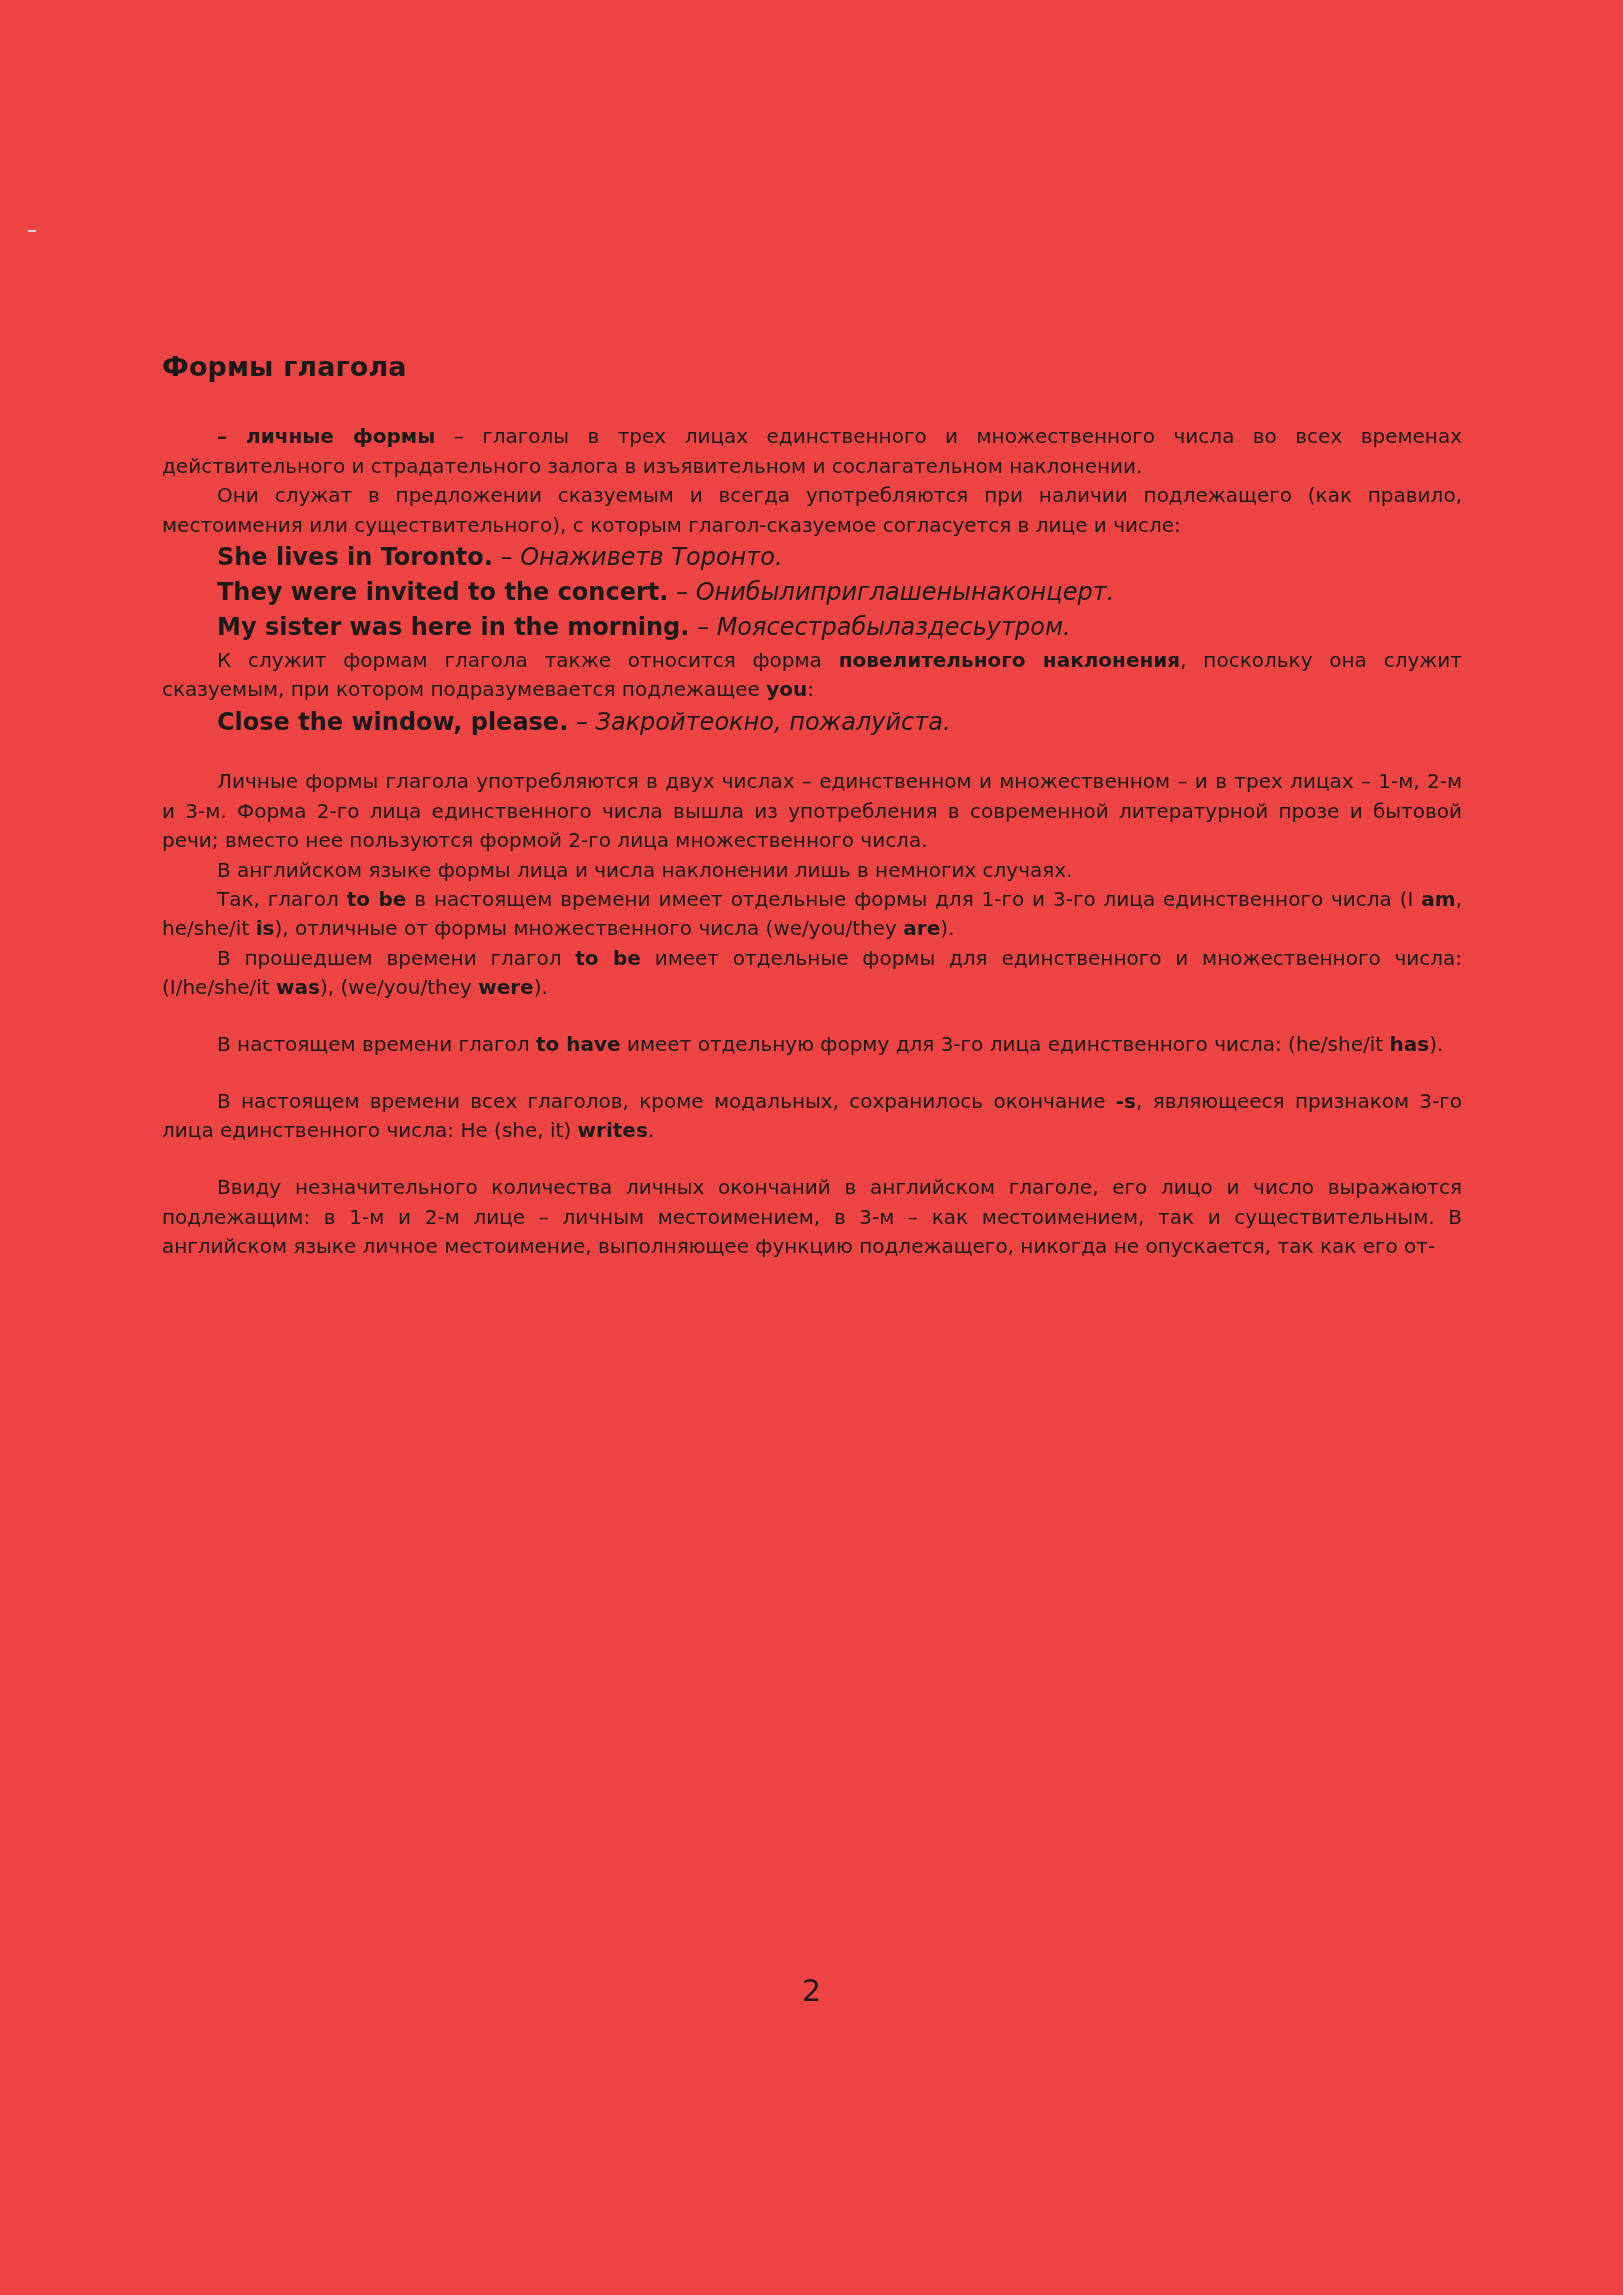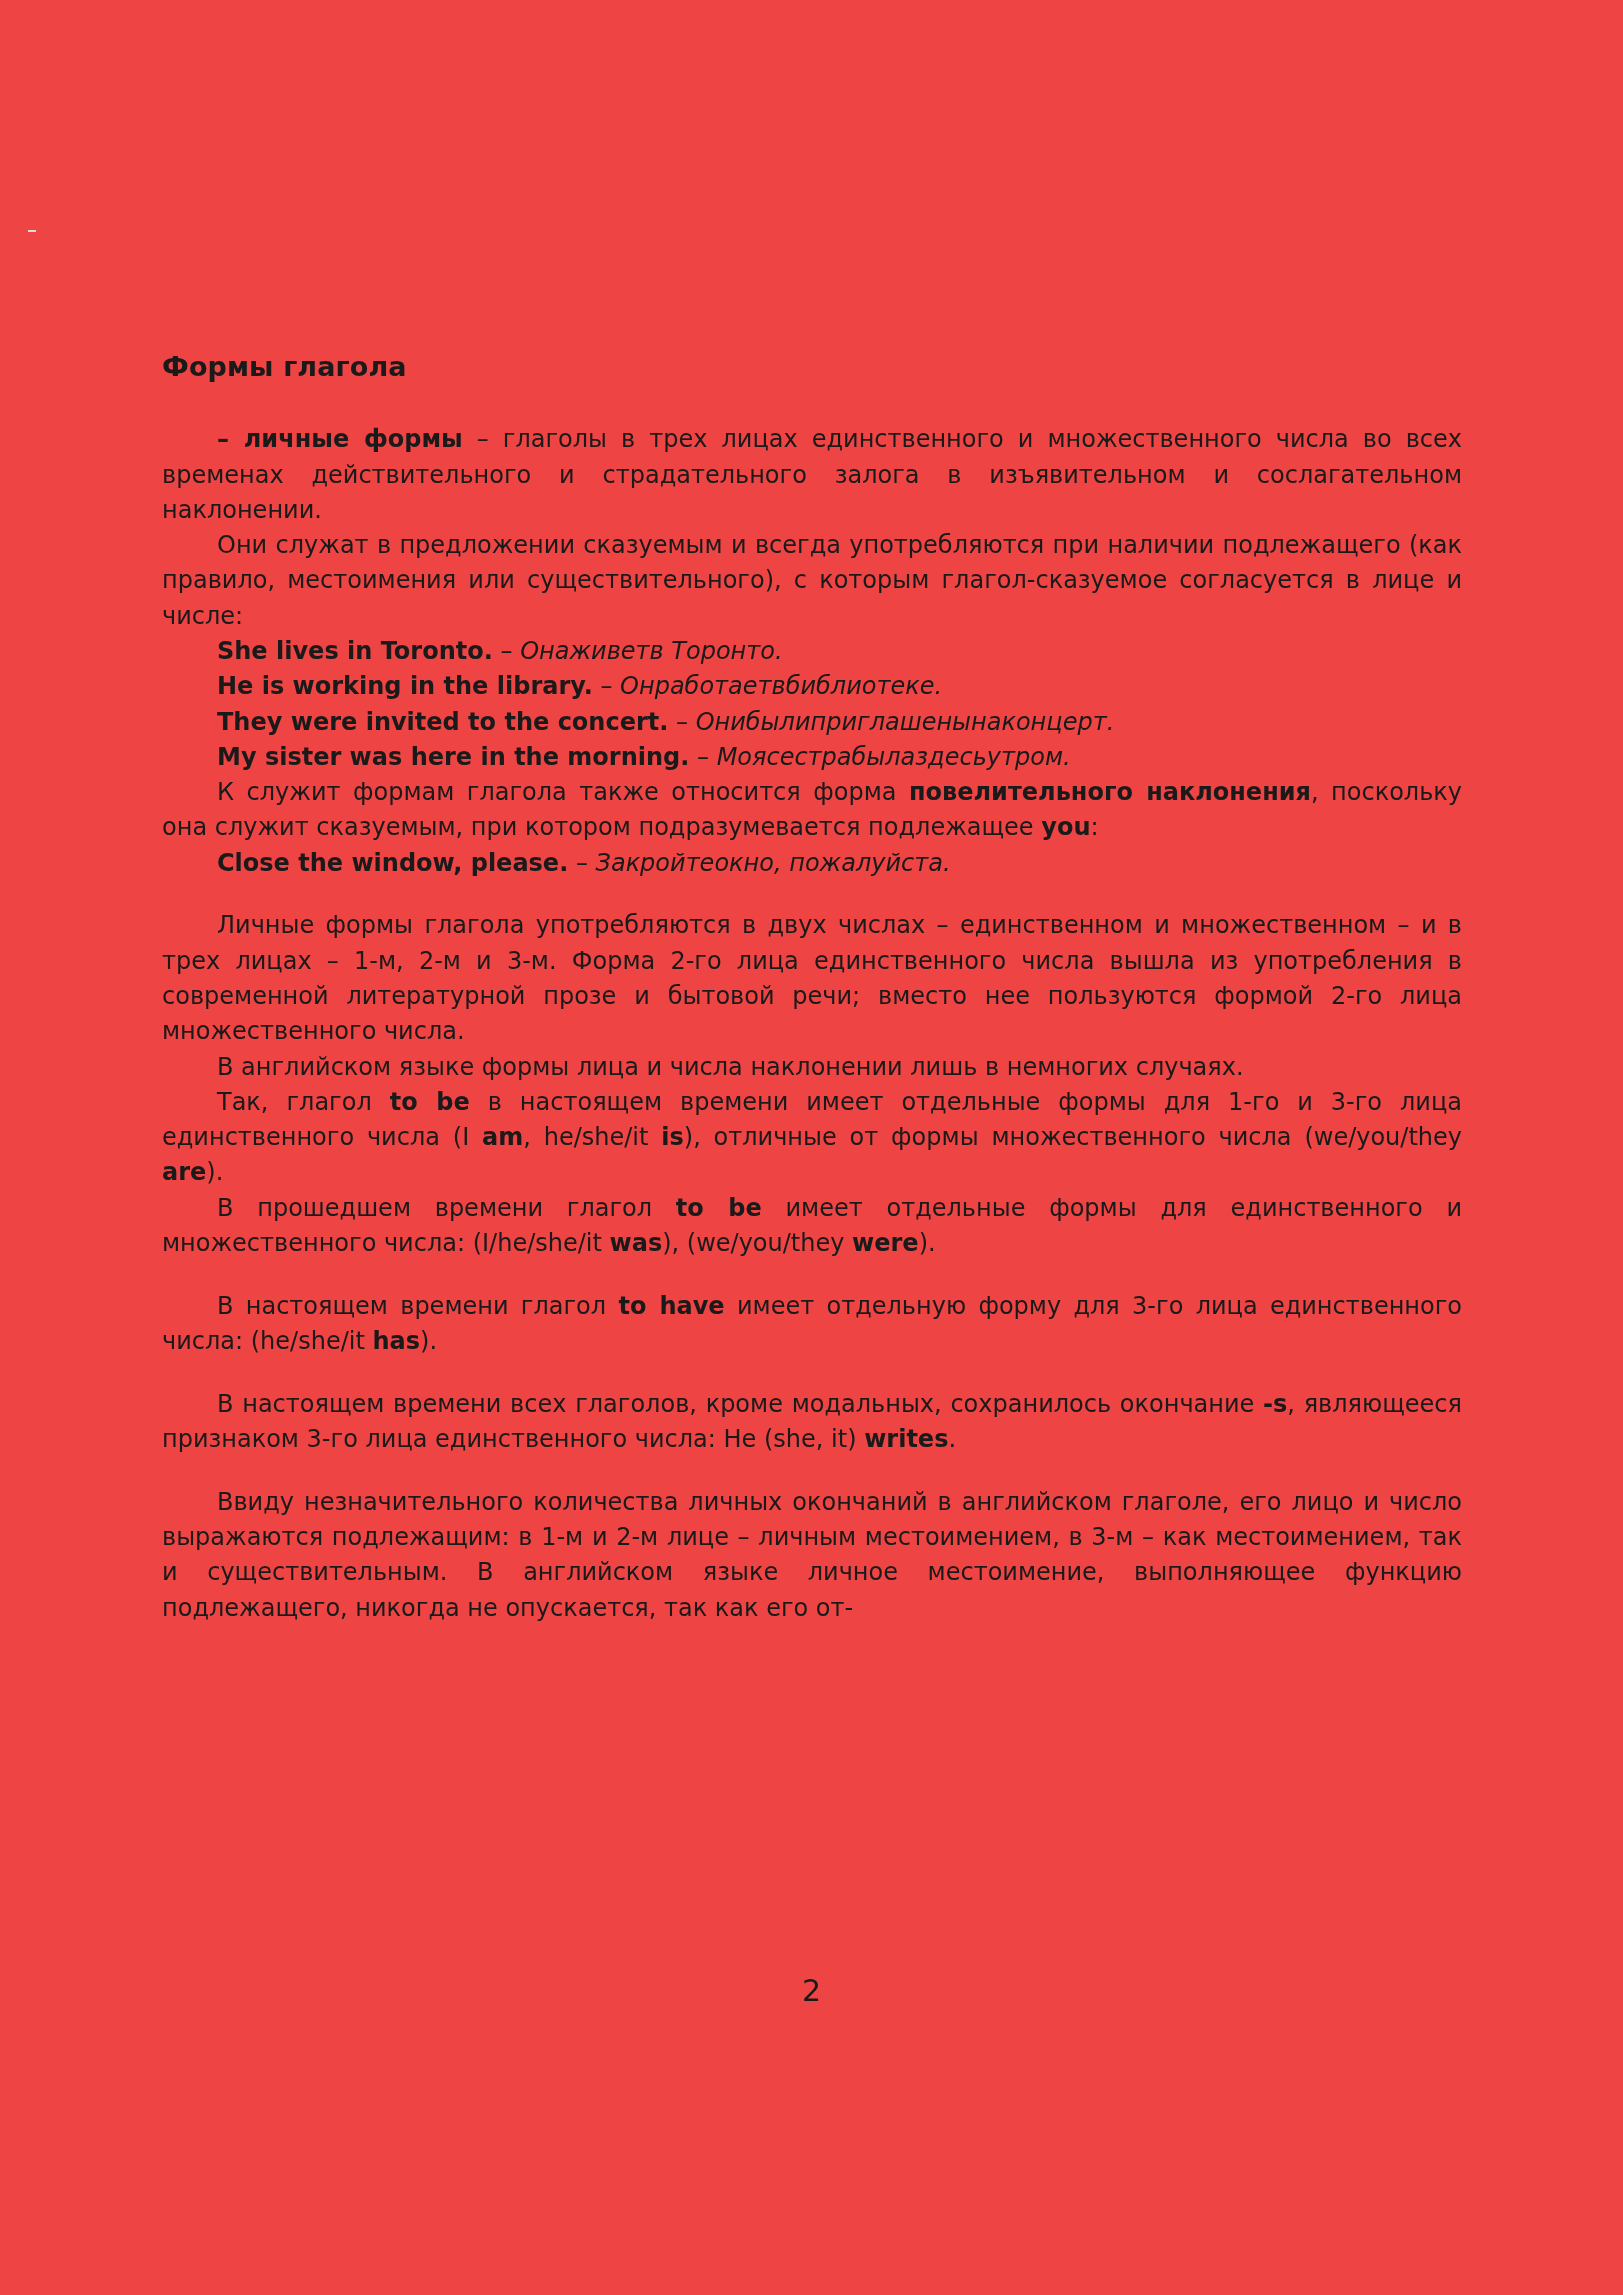--- a/index.html
+++ b/index.html
@@ -24,21 +24,21 @@
   }
   h1.doc-title {
     font-size: 27px;
     font-weight: bold;
     margin: 0 0 39px 0;
     letter-spacing: 0.1px;
     line-height: 1.2;
   }
   p.para {
     margin: 0;
-    font-size: 24px;
+    font-size: 20px;
     line-height: 1.47;
     text-align: justify;
     text-justify: inter-word;
     hyphens: manual;
   }
   p.para.indent {
     text-indent: 55px;
   }
   p.para.gap-before {
     margin-top: 27.6px;
@@ -93,23 +93,20 @@
     </p>
 
     <p class="para indent">
       <span>Они служат в предложении сказуемым и всегда употребляются при наличии подлежащего (как правило, местоимения или существительного), с которым глагол-сказуемое согласуется в лице и числе:</span>
     </p>
 
     <p class="example">
       <b>She lives in Toronto.</b><span> – </span><i>Онаживетв Торонто.</i>
     </p>
 
-    <p class="example">
-      <b>He is working in the library.</b><span> – </span><i>Онработаетвбиблиотеке.</i>
-    </p>
 
     <p class="example">
       <b>They were invited to the concert.</b><span> – </span><i>Онибылиприглашенынаконцерт.</i>
     </p>
 
     <p class="example">
       <b>My sister was here in the morning.</b><span> – </span><i>Моясестрабылаздесьутром.</i>
     </p>
 
     <p class="para indent">

